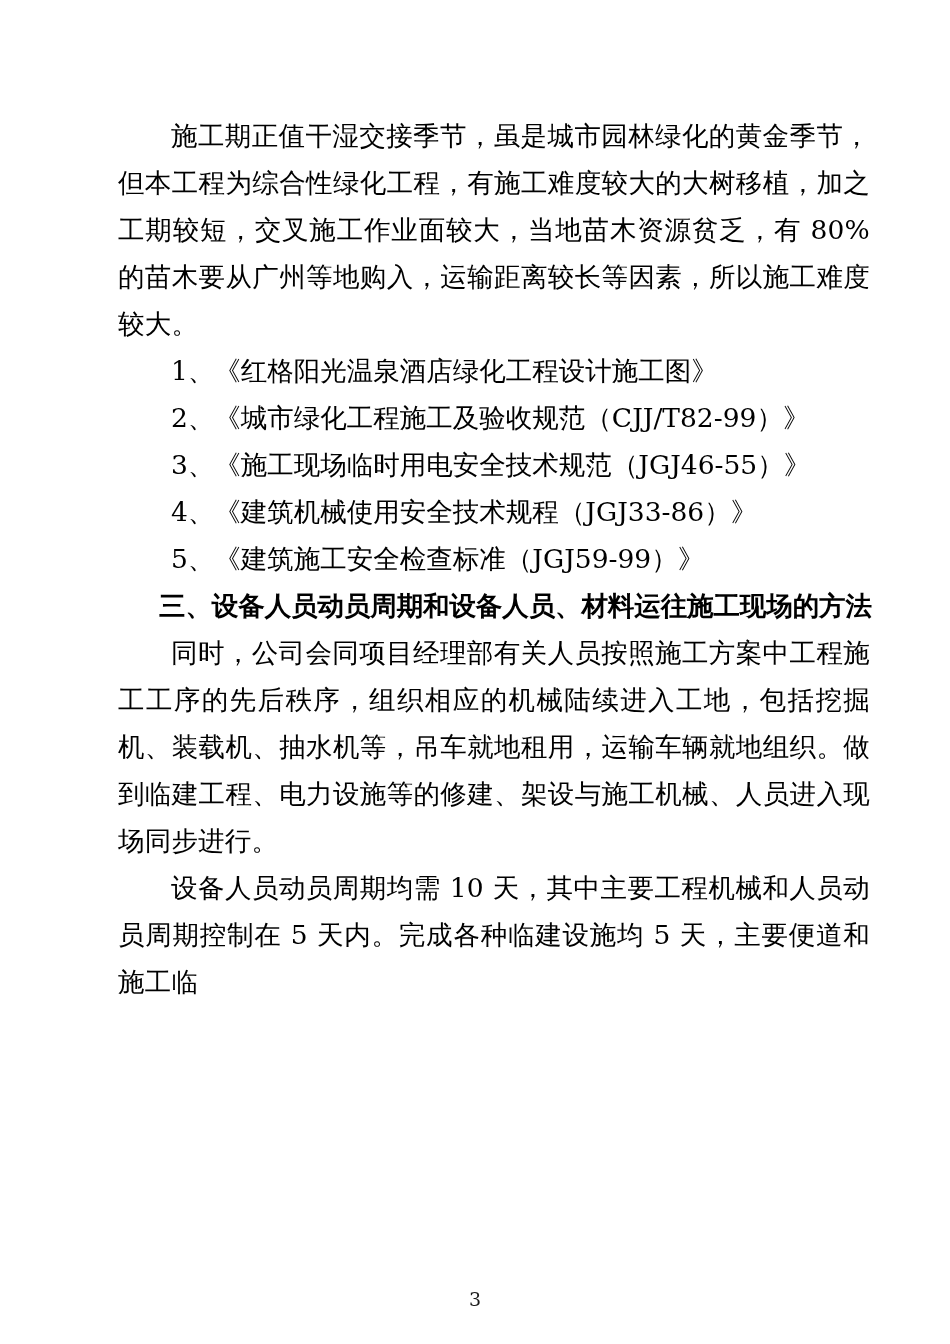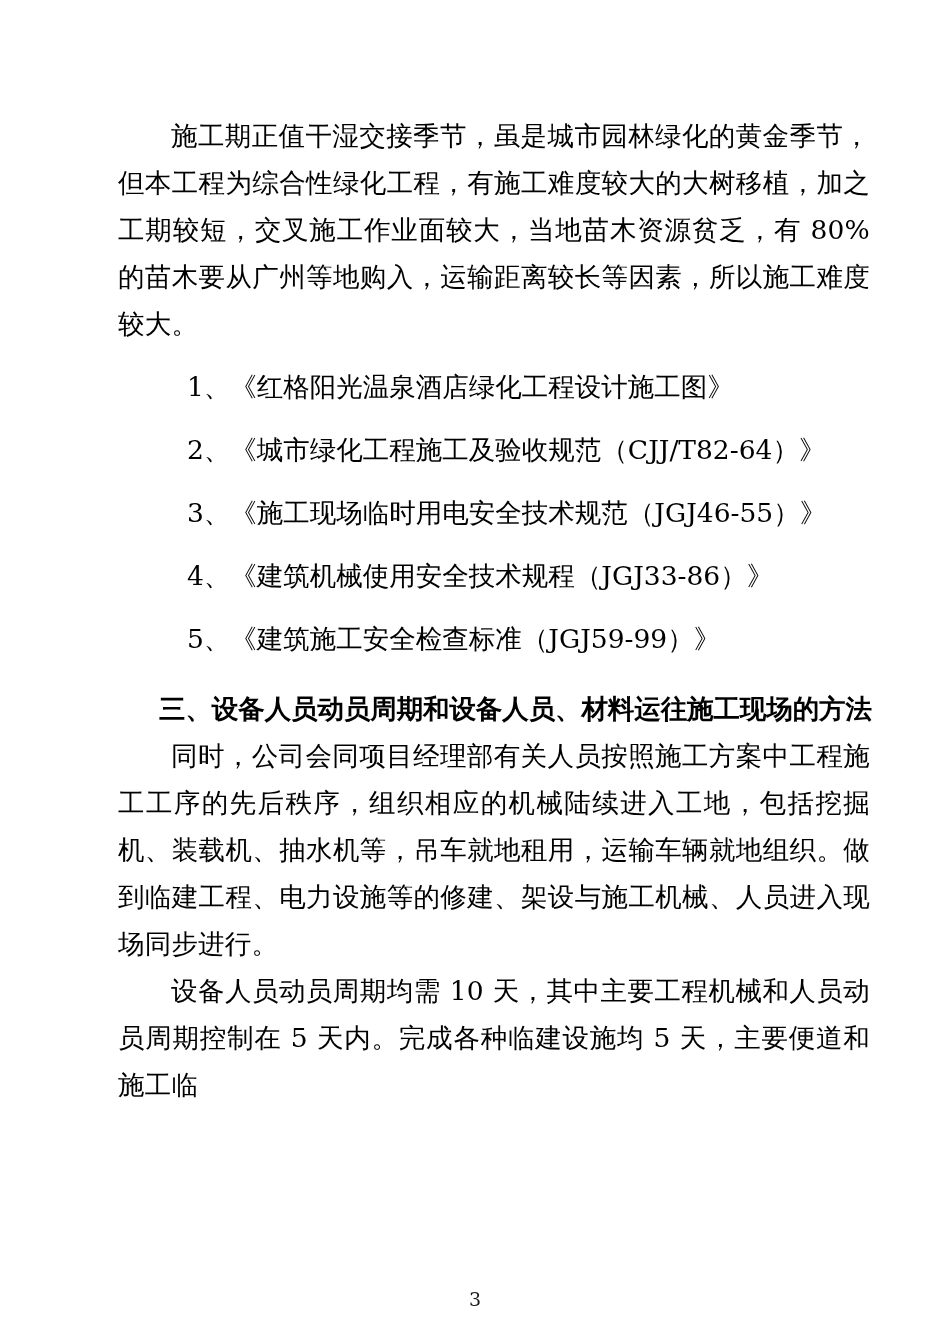--- a/index.html
+++ b/index.html
@@ -53,28 +53,27 @@
     margin: 0;
     text-align: left;
     white-space: nowrap;
     font-family: "DejaVu Sans", "Liberation Sans", sans-serif;
   }
 
   
   .heading.wide {
     letter-spacing: -0.1px;
     text-indent: 1.55em;
-    margin-top: 23px;
   }
 
   
   .ref-item {
     font-size: 26.5px;
     line-height: 47px;
-    margin: 16px;
+    margin: 0;
     text-indent: 2em;
     white-space: nowrap;
     text-align: left;
     font-family: "DejaVu Serif", "Liberation Serif", serif;
   }
 
   .page-number {
     position: absolute;
     left: 0;
     top: 1288px;
@@ -88,21 +87,21 @@
 </head>
 <body>
 
 <div class="page">
   <div class="content">
 
     <p class="para">施工期正值干湿交接季节，虽是城市园林绿化的黄金季节，但本工程为综合性绿化工程，有施工难度较大的大树移植，加之工期较短，交叉施工作业面较大，当地苗木资源贫乏，有 80%的苗木要从广州等地购入，运输距离较长等因素，所以施工难度较大。</p>
 
 
     <p class="ref-item">1、《红格阳光温泉酒店绿化工程设计施工图》</p>
-    <p class="ref-item">2、《城市绿化工程施工及验收规范（CJJ/T82-64）》</p>
+    <p class="ref-item">2、《城市绿化工程施工及验收规范（CJJ/T82-99）》</p>
     <p class="ref-item">3、《施工现场临时用电安全技术规范（JGJ46-55）》</p>
     <p class="ref-item">4、《建筑机械使用安全技术规程（JGJ33-86）》</p>
     <p class="ref-item">5、《建筑施工安全检查标准（JGJ59-99）》</p>
 
     <p class="heading wide">三、设备人员动员周期和设备人员、材料运往施工现场的方法</p>
 
 
     <p class="para">同时，公司会同项目经理部有关人员按照施工方案中工程施工工序的先后秩序，组织相应的机械陆续进入工地，包括挖掘机、装载机、抽水机等，吊车就地租用，运输车辆就地组织。做到临建工程、电力设施等的修建、架设与施工机械、人员进入现场同步进行。</p>
 
     <p class="para">设备人员动员周期均需 10 天，其中主要工程机械和人员动员周期控制在 5 天内。完成各种临建设施均 5 天，主要便道和施工临</p>

